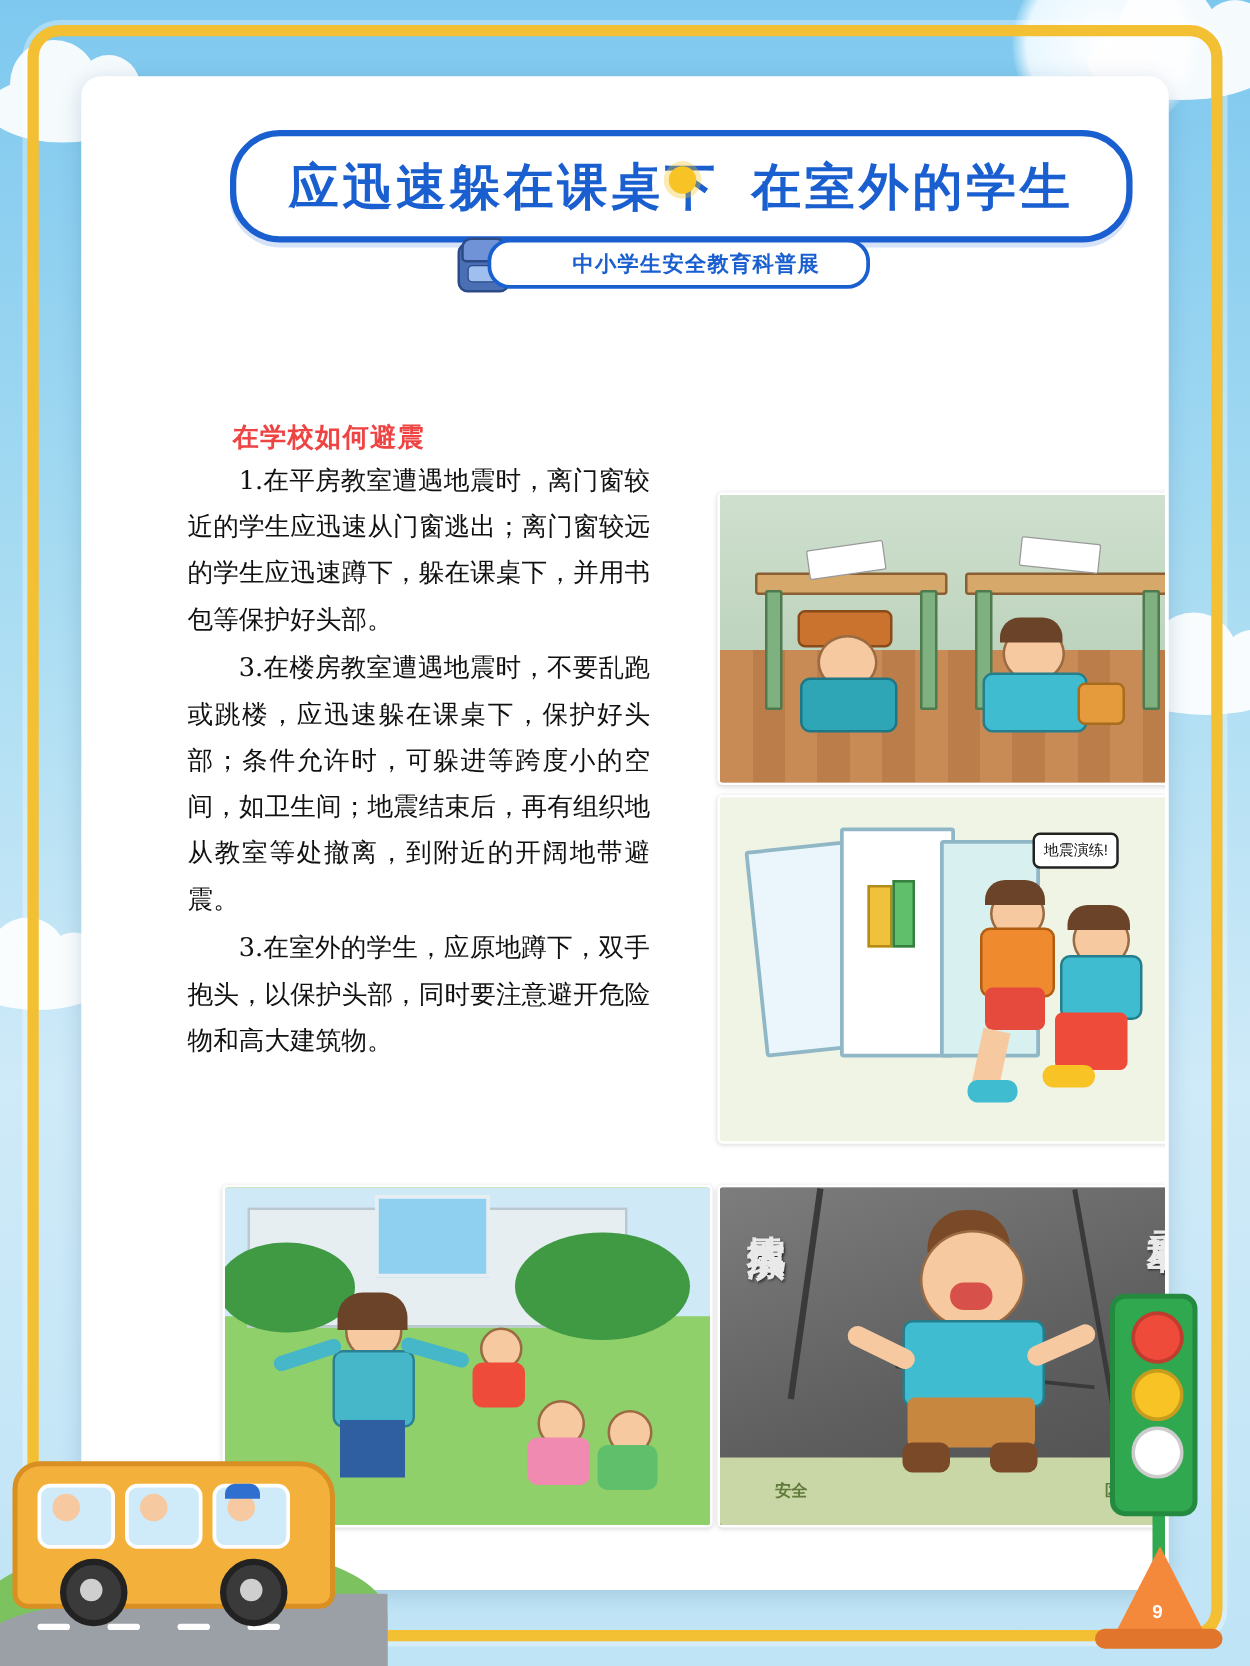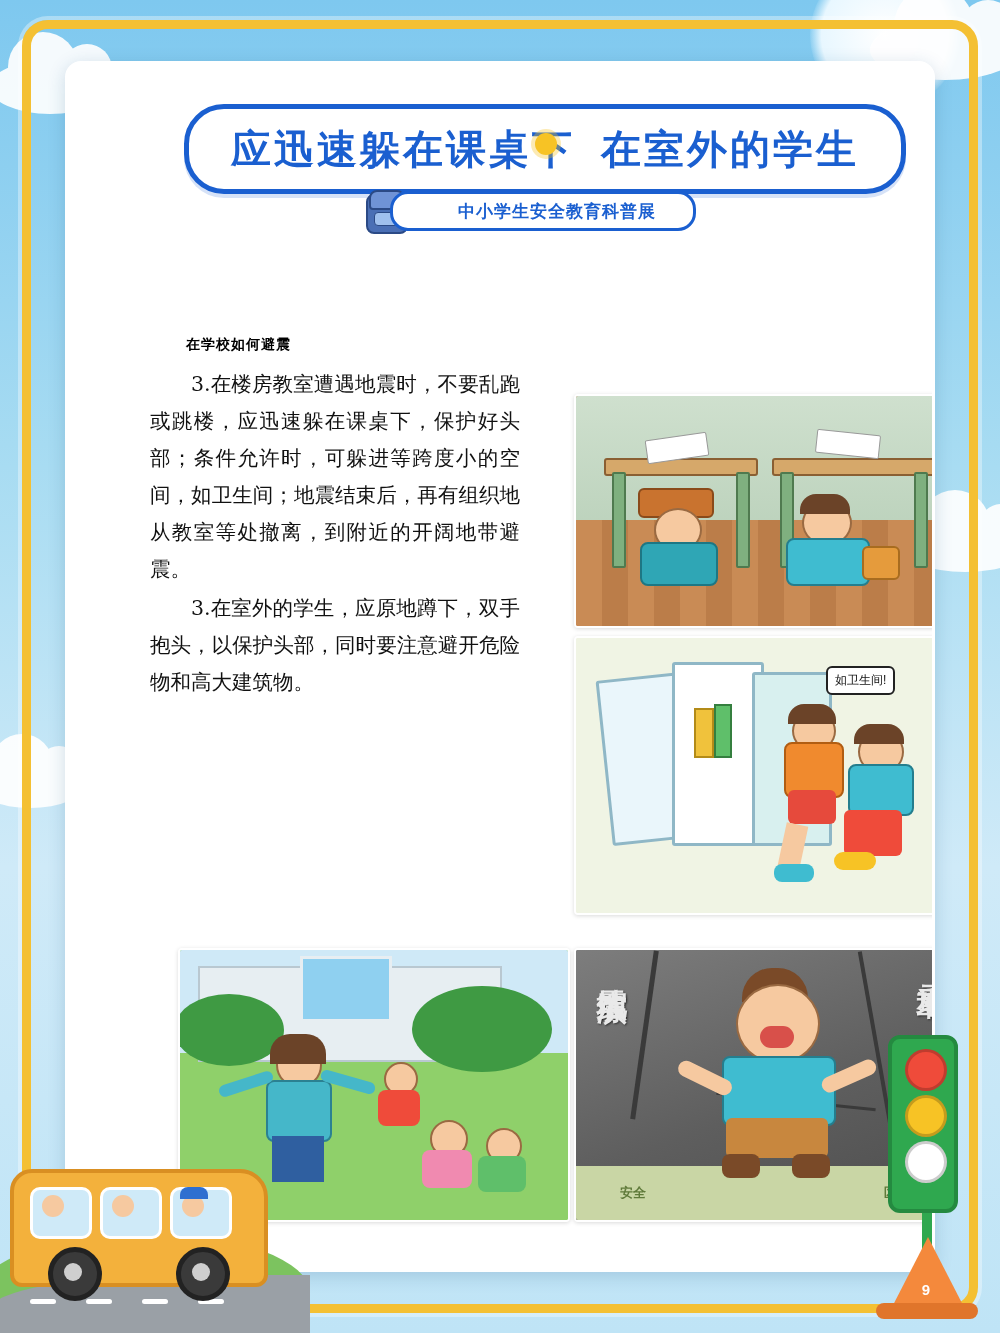--- a/index.html
+++ b/index.html
@@ -83,21 +83,21 @@
   .badge:after{
     content:"";position:absolute;left:32px;bottom:-16px;width:20px;height:18px;
     background:#f7c325;border-left:4px solid #1a5fd0;border-bottom:4px solid #1a5fd0;
     transform:skewX(-22deg);border-radius:0 0 0 6px;
   }
 
   
   .content{position:absolute;left:82px;top:272px;right:60px;bottom:40px;}
   .h2{
     font-family:"DejaVu Sans","Liberation Sans",sans-serif;
-    font-size:14px;font-weight:bold;color:#000000;margin:0 0 10px 36px;letter-spacing:1px;
+    font-size:21px;font-weight:bold;color:#ef4444;margin:0 0 10px 36px;letter-spacing:1px;
   }
   .col-left{position:absolute;left:0;top:30px;width:370px;}
   .para{
     font-family:"DejaVu Serif","Liberation Serif",serif;
     font-size:20.5px;line-height:37px;color:#111;text-align:justify;text-indent:2em;
     margin:0 0 2px 0;
   }
   
   .img{position:absolute;border:2px solid #ffffff;border-radius:4px;overflow:hidden;box-shadow:0 1px 4px rgba(0,0,0,.15);}
   #img-classroom{left:424px;top:58px;width:388px;height:230px;background:#b9784a;}
@@ -181,20 +181,21 @@
     </div>
     <div class="subtitle-wrap">
       <div class="subtitle-text">中小学生安全教育科普展</div>
     </div>
 
 
     <div class="content">
       <div class="h2">在学校如何避震</div>
 
       <div class="col-left">
+        <p class="para">1.在平房教室遭遇地震时，离门窗较近的学生应迅速从门窗逃出；离门窗较远的学生应迅速蹲下，躲在课桌下，并用书包等保护好头部。</p>
         <p class="para">3.在楼房教室遭遇地震时，不要乱跑或跳楼，应迅速躲在课桌下，保护好头部；条件允许时，可躲进等跨度小的空间，如卫生间；地震结束后，再有组织地从教室等处撤离，到附近的开阔地带避震。</p>
         <p class="para">3.在室外的学生，应原地蹲下，双手抱头，以保护头部，同时要注意避开危险物和高大建筑物。</p>
       </div>
 
       <div class="img" id="img-classroom">
         <div class="cl-wall"></div>
         <div class="cl-floor"></div>
 
         <div class="desk" style="left:28px;top:62px;width:150px;height:14px;"></div>
         <div class="leg" style="left:36px;top:76px;width:10px;height:92px;"></div>
@@ -228,21 +229,21 @@
         <div class="kid-body" style="left:208px;top:104px;width:56px;height:52px;background:#f08a2e;border:2px solid #b15d12;"></div>
         <div style="position:absolute;left:212px;top:152px;width:48px;height:34px;background:#e64a3c;border-radius:6px;"></div>
         <div style="position:absolute;left:206px;top:186px;width:22px;height:44px;background:#f6c9a0;transform:rotate(12deg);"></div>
         <div style="position:absolute;left:198px;top:226px;width:40px;height:18px;background:#3fbcd0;border-radius:8px;"></div>
 
         <div class="kid-head" style="left:282px;top:92px;width:42px;height:40px;"></div>
         <div style="position:absolute;left:278px;top:86px;width:50px;height:20px;background:#6b4328;border-radius:16px 16px 0 0;"></div>
         <div class="kid-body" style="left:272px;top:126px;width:62px;height:48px;background:#3fbcd0;border:2px solid #247e8e;"></div>
         <div style="position:absolute;left:268px;top:172px;width:58px;height:46px;background:#ef4b3a;border-radius:6px;"></div>
         <div style="position:absolute;left:258px;top:214px;width:42px;height:18px;background:#f7c325;border-radius:9px;"></div>
-        <div class="speech" style="left:250px;top:28px;">如卫生间!</div>
+        <div class="speech" style="left:250px;top:28px;">地震演练!</div>
       </div>
 
       <div class="img" id="img-outdoor">
         <div class="sky-o"></div>
         <div class="grass"></div>
         <div class="wall-o" style="left:18px;top:16px;width:300px;height:92px;"></div>
         <div style="position:absolute;left:120px;top:6px;width:86px;height:60px;background:#8fd0f0;border:3px solid #e7eef2;"></div>
         <div class="bush" style="left:-6px;top:44px;width:110px;height:72px;"></div>
         <div class="bush" style="left:232px;top:36px;width:140px;height:86px;"></div>
 

